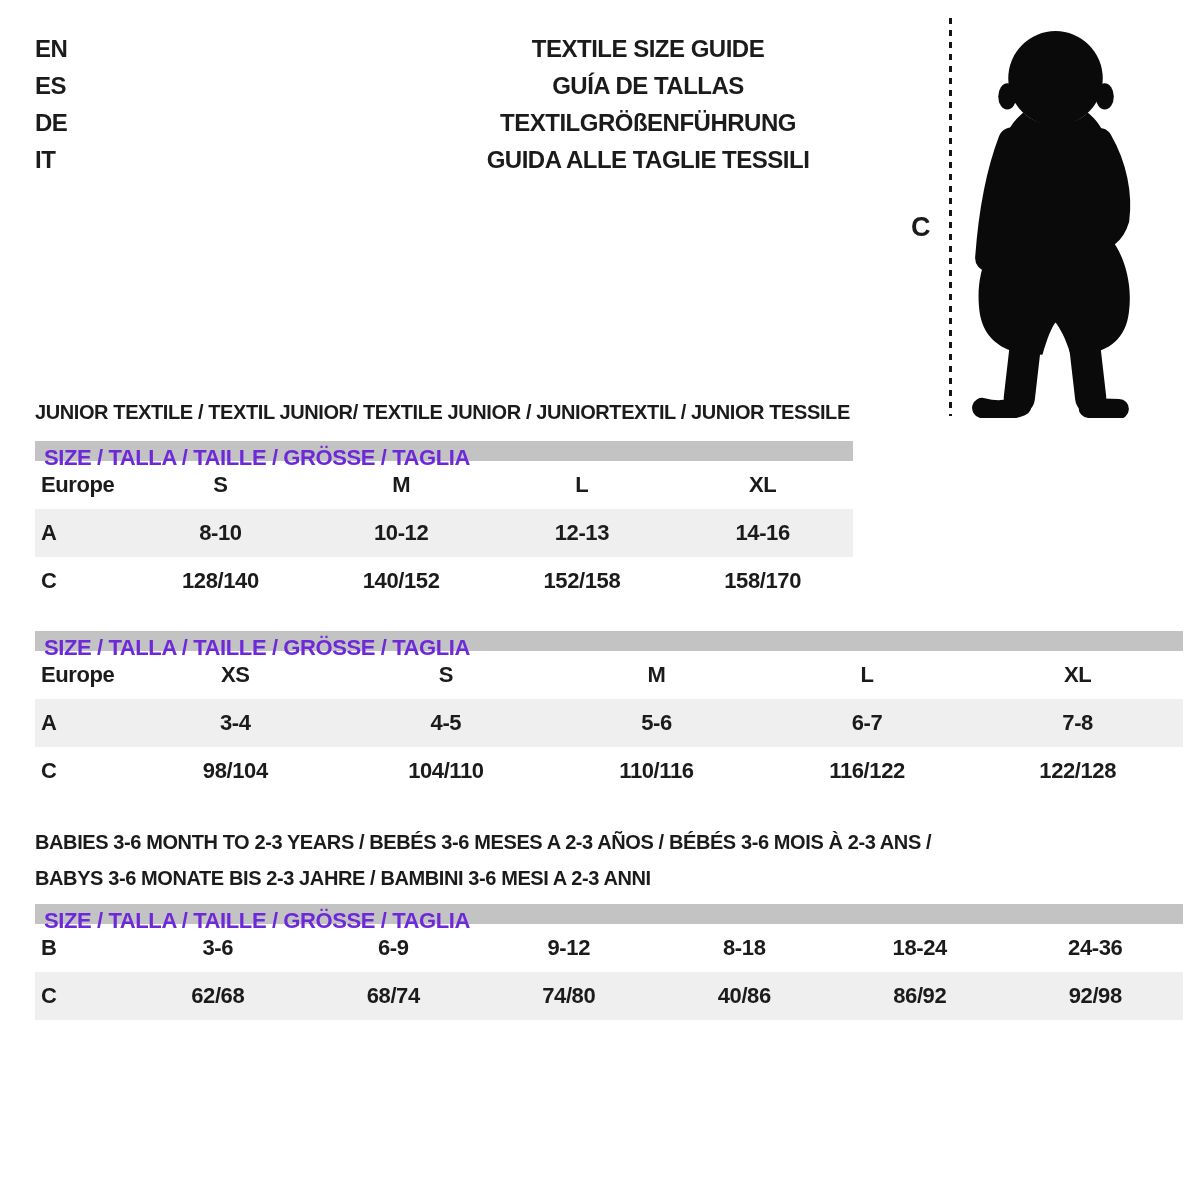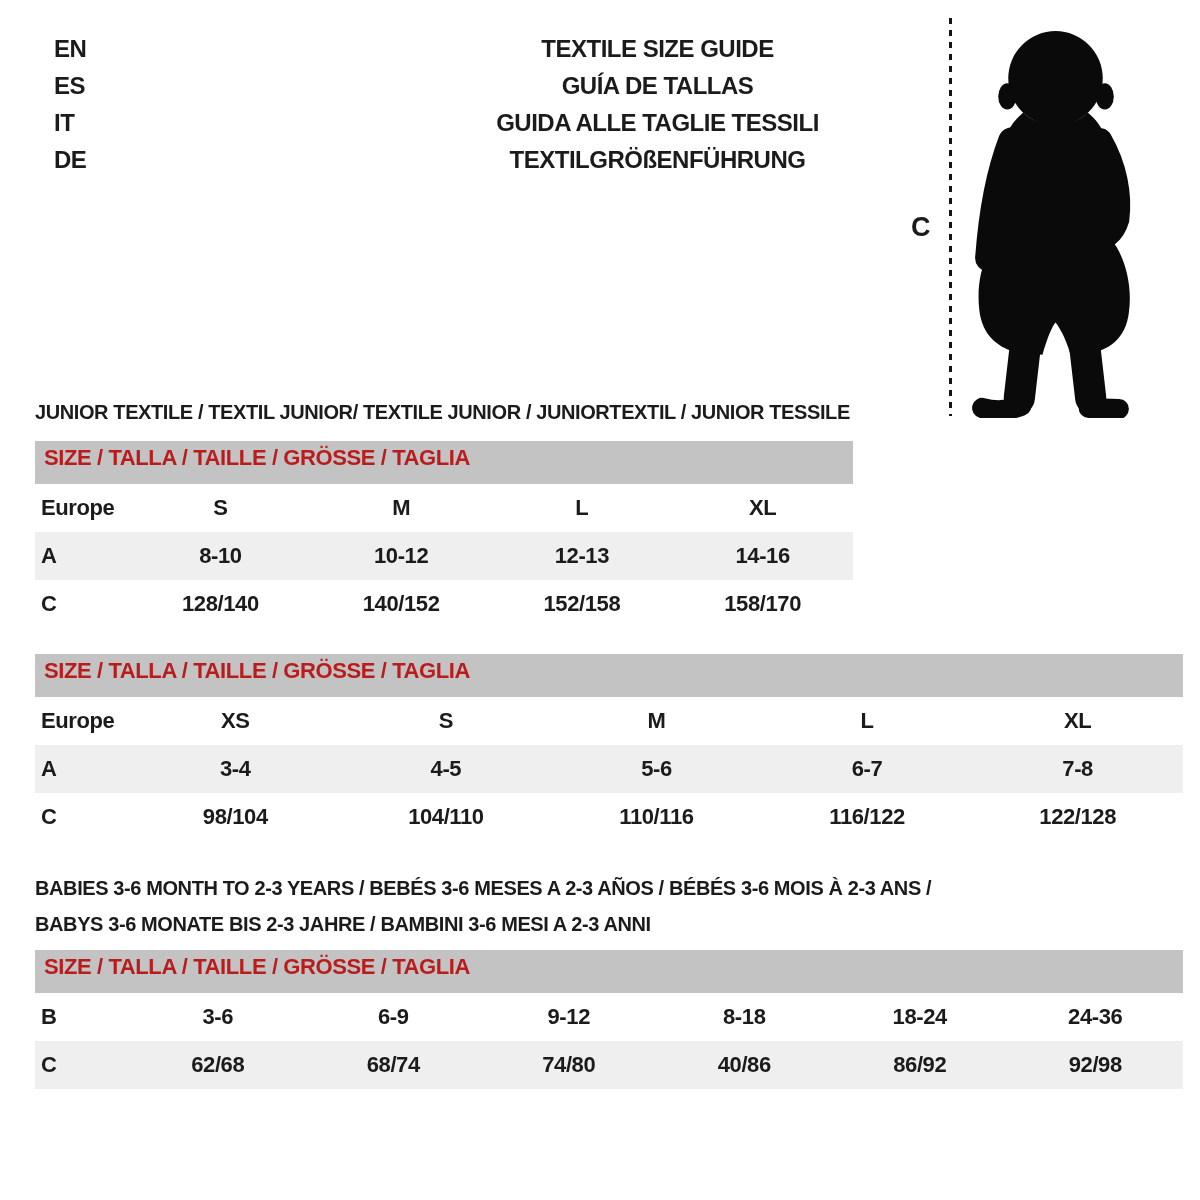--- a/index.html
+++ b/index.html
@@ -9,21 +9,21 @@
     width:1200px; height:1200px;
     background:#ffffff;
     color:#1b1b1b;
     font-family:"Liberation Sans","DejaVu Sans",sans-serif;
     padding:30px 17px 0 35px;
     overflow:hidden;
   }
 
   
   .lang-header { letter-spacing:-0.5px; }
-  .lang-row { display:flex; line-height:37px; font-size:24px; font-weight:bold;margin-left:19px; }
+  .lang-row { display:flex; line-height:37px; font-size:24px; font-weight:bold; }
   .lang-code { width:78px; }
   .lang-title { flex:1;text-align:center; }
 
   
   .figure { position:absolute; top:14px; left:903px; width:265px; height:412px; }
   .dashed-line {
     position:absolute; left:46px; top:4px; width:3px; height:398px;
     background-image:repeating-linear-gradient(to bottom,#141414 0 6px,transparent 6px 12px);
   }
   .c-label {
@@ -35,25 +35,25 @@
   
   .section-title { font-size:20px; font-weight:bold; letter-spacing:-0.4px; line-height:24px; }
   .section-title .subscript { font-size:13px; vertical-align:-4px; font-weight:bold; }
   .babies .section-title .title-line { line-height:36px; }
 
   .sizetable { margin-top:17px; }
   .table--narrow { width:818px; }
   .table--wide  { width:1148px; }
 
   .size-bar {
-    height:43px; line-height:33px;
+    height:20px; line-height:33px;
     background:#c3c3c3;
     font-size:22px; font-weight:bold; letter-spacing:-0.4px;
     padding-left:9px;
-    color:#b91c1c;
+    color:#6d28d9;
   }
   .trow { display:flex; align-items:center; height:48px; font-size:22px; letter-spacing:-0.4px; }
   .trow.shaded { background:#efefef; }
   .trow .label { width:95px; font-weight:bold; padding-left:6px; }
   .trow .cell  { flex:1; text-align:center; font-weight:600; }
 
   .section-junior   { margin-top:222px; }
   .section-children { margin-top:26px; }
   .section-babies   { margin-top:29px; }
   .section-babies .sizetable { margin-top:8px; }
@@ -70,26 +70,26 @@
   <div class="lang-header">
     <div class="lang-row">
       <span class="lang-code">EN</span>
       <span class="lang-title">TEXTILE SIZE GUIDE</span>
     </div>
     <div class="lang-row">
       <span class="lang-code">ES</span>
       <span class="lang-title">GUÍA DE TALLAS</span>
     </div>
     <div class="lang-row">
+      <span class="lang-code">DE</span>
+      <span class="lang-title">TEXTILGRÖßENFÜHRUNG</span>
+    </div>
+    <div class="lang-row">
       <span class="lang-code">IT</span>
       <span class="lang-title">GUIDA ALLE TAGLIE TESSILI</span>
-    </div>
-    <div class="lang-row">
-      <span class="lang-code">DE</span>
-      <span class="lang-title">TEXTILGRÖßENFÜHRUNG</span>
     </div>
   </div>
 
   <div class="figure">
     <span class="c-label">C</span>
     <div class="dashed-line"></div>
     <svg class="silhouette" width="185" height="402" viewBox="0 0 180 400" xmlns="http://www.w3.org/2000/svg">
       <g fill="#0a0a0a" stroke="none">
 
         <circle cx="92" cy="62" r="47"></circle>

